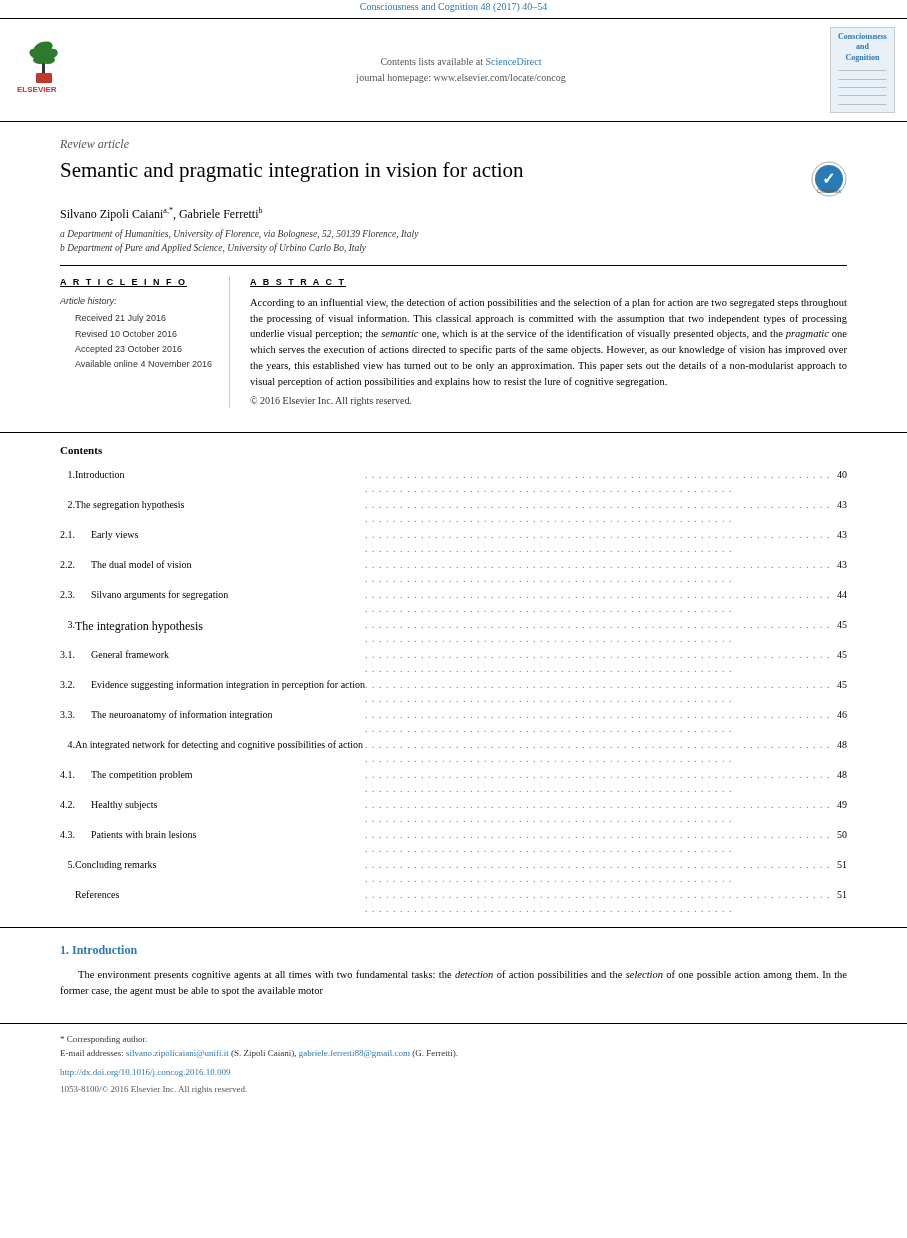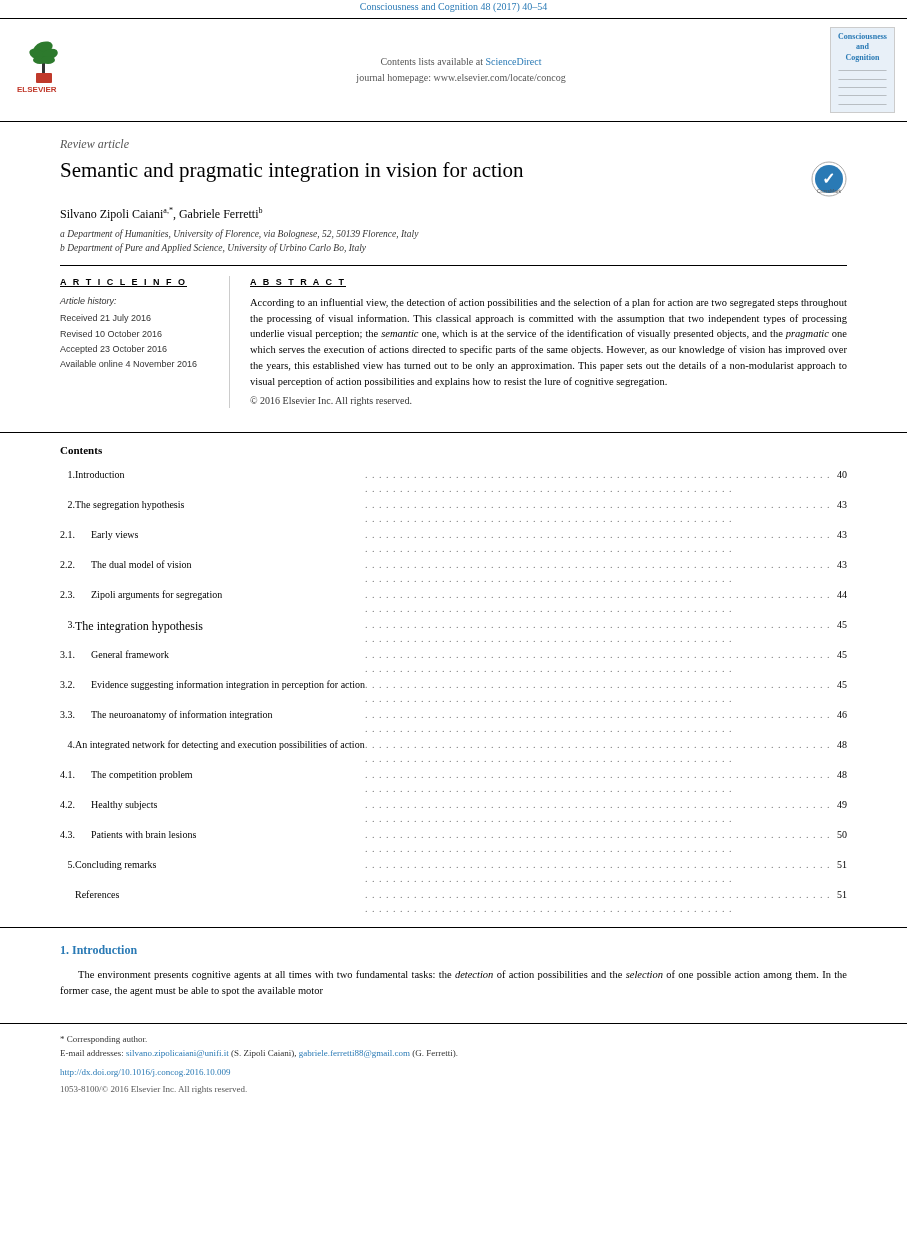--- a/index.html
+++ b/index.html
@@ -157,20 +157,21 @@
       font-style: italic;
       color: #333;
       margin-bottom: 4px;
       font-family: Arial, sans-serif;
     }
     .article-info-dates {
       font-size: 9px;
       color: #333;
       line-height: 1.7;
       font-family: Arial, sans-serif;
+      margin-left: 15px;
     }
     .abstract-text {
       font-size: 10.5px;
       text-align: justify;
       line-height: 1.5;
     }
     .abstract-text em {
       font-style: italic;
     }
     .copyright-line {
@@ -366,21 +367,21 @@
             <td style="text-align: right; white-space: nowrap; font-size: 10px; padding-left: 4px;">43</td>
           </tr>
           <tr>
             <td class="toc-num">2.2.</td>
             <td style="padding-left: 16px; white-space: nowrap; font-size: 10px;">The dual model of vision</td>
             <td style="width: 100%; font-size: 10px; color: rgb(85, 85, 85); overflow: hidden; max-width: 1px;"><span style="letter-spacing:1px; font-size:10px; color:#777;"> .  .  .  .  .  .  .  .  .  .  .  .  .  .  .  .  .  .  .  .  .  .  .  .  .  .  .  .  .  .  .  .  .  .  .  .  .  .  .  .  .  .  .  .  .  .  .  .  .  .  .  .  .  .  .  .  .  .  .  .  .  .  .  .  .  .  .  .  .  .  .  .  .  .  .  .  .  .  .  .  .  .  .  .  .  .  .  .  .  .  .  .  .  .  .  .  .  .  .  .  .  .  .  .  .  .  .  .  .  .  .  .  .  .  .  .  .  .  .  . </span></td>
             <td style="text-align: right; white-space: nowrap; font-size: 10px; padding-left: 4px;">43</td>
           </tr>
           <tr>
             <td class="toc-num">2.3.</td>
-            <td style="padding-left: 16px; white-space: nowrap; font-size: 10px;">Zipoli arguments for segregation</td>
+            <td style="padding-left: 16px; white-space: nowrap; font-size: 10px;">Silvano arguments for segregation</td>
             <td style="width: 100%; font-size: 10px; color: rgb(85, 85, 85); overflow: hidden; max-width: 1px;"><span style="letter-spacing:1px; font-size:10px; color:#777;"> .  .  .  .  .  .  .  .  .  .  .  .  .  .  .  .  .  .  .  .  .  .  .  .  .  .  .  .  .  .  .  .  .  .  .  .  .  .  .  .  .  .  .  .  .  .  .  .  .  .  .  .  .  .  .  .  .  .  .  .  .  .  .  .  .  .  .  .  .  .  .  .  .  .  .  .  .  .  .  .  .  .  .  .  .  .  .  .  .  .  .  .  .  .  .  .  .  .  .  .  .  .  .  .  .  .  .  .  .  .  .  .  .  .  .  .  .  .  .  . </span></td>
             <td style="text-align: right; white-space: nowrap; font-size: 10px; padding-left: 4px;">44</td>
           </tr>
           <tr>
             <td class="toc-num">3.</td>
             <td style="padding-left: 0px; white-space: nowrap; font-size: 12px;">The integration hypothesis</td>
             <td style="width: 100%; font-size: 10px; color: rgb(85, 85, 85); overflow: hidden; max-width: 1px;"><span style="letter-spacing:1px; font-size:10px; color:#777;"> .  .  .  .  .  .  .  .  .  .  .  .  .  .  .  .  .  .  .  .  .  .  .  .  .  .  .  .  .  .  .  .  .  .  .  .  .  .  .  .  .  .  .  .  .  .  .  .  .  .  .  .  .  .  .  .  .  .  .  .  .  .  .  .  .  .  .  .  .  .  .  .  .  .  .  .  .  .  .  .  .  .  .  .  .  .  .  .  .  .  .  .  .  .  .  .  .  .  .  .  .  .  .  .  .  .  .  .  .  .  .  .  .  .  .  .  .  .  .  . </span></td>
             <td style="text-align: right; white-space: nowrap; font-size: 10px; padding-left: 4px;">45</td>
           </tr>
           <tr>
@@ -396,21 +397,21 @@
             <td style="text-align: right; white-space: nowrap; font-size: 10px; padding-left: 4px;">45</td>
           </tr>
           <tr>
             <td class="toc-num">3.3.</td>
             <td style="padding-left: 16px; white-space: nowrap; font-size: 10px;">The neuroanatomy of information integration</td>
             <td style="width: 100%; font-size: 10px; color: rgb(85, 85, 85); overflow: hidden; max-width: 1px;"><span style="letter-spacing:1px; font-size:10px; color:#777;"> .  .  .  .  .  .  .  .  .  .  .  .  .  .  .  .  .  .  .  .  .  .  .  .  .  .  .  .  .  .  .  .  .  .  .  .  .  .  .  .  .  .  .  .  .  .  .  .  .  .  .  .  .  .  .  .  .  .  .  .  .  .  .  .  .  .  .  .  .  .  .  .  .  .  .  .  .  .  .  .  .  .  .  .  .  .  .  .  .  .  .  .  .  .  .  .  .  .  .  .  .  .  .  .  .  .  .  .  .  .  .  .  .  .  .  .  .  .  .  . </span></td>
             <td style="text-align: right; white-space: nowrap; font-size: 10px; padding-left: 4px;">46</td>
           </tr>
           <tr>
             <td class="toc-num">4.</td>
-            <td style="padding-left: 0px; white-space: nowrap; font-size: 10px;">An integrated network for detecting and execution possibilities of action</td>
+            <td style="padding-left: 0px; white-space: nowrap; font-size: 10px;">An integrated network for detecting and cognitive possibilities of action</td>
             <td style="width: 100%; font-size: 10px; color: rgb(85, 85, 85); overflow: hidden; max-width: 1px;"><span style="letter-spacing:1px; font-size:10px; color:#777;"> .  .  .  .  .  .  .  .  .  .  .  .  .  .  .  .  .  .  .  .  .  .  .  .  .  .  .  .  .  .  .  .  .  .  .  .  .  .  .  .  .  .  .  .  .  .  .  .  .  .  .  .  .  .  .  .  .  .  .  .  .  .  .  .  .  .  .  .  .  .  .  .  .  .  .  .  .  .  .  .  .  .  .  .  .  .  .  .  .  .  .  .  .  .  .  .  .  .  .  .  .  .  .  .  .  .  .  .  .  .  .  .  .  .  .  .  .  .  .  . </span></td>
             <td style="text-align: right; white-space: nowrap; font-size: 10px; padding-left: 4px;">48</td>
           </tr>
           <tr>
             <td class="toc-num">4.1.</td>
             <td style="padding-left: 16px; white-space: nowrap; font-size: 10px;">The competition problem</td>
             <td style="width: 100%; font-size: 10px; color: rgb(85, 85, 85); overflow: hidden; max-width: 1px;"><span style="letter-spacing:1px; font-size:10px; color:#777;"> .  .  .  .  .  .  .  .  .  .  .  .  .  .  .  .  .  .  .  .  .  .  .  .  .  .  .  .  .  .  .  .  .  .  .  .  .  .  .  .  .  .  .  .  .  .  .  .  .  .  .  .  .  .  .  .  .  .  .  .  .  .  .  .  .  .  .  .  .  .  .  .  .  .  .  .  .  .  .  .  .  .  .  .  .  .  .  .  .  .  .  .  .  .  .  .  .  .  .  .  .  .  .  .  .  .  .  .  .  .  .  .  .  .  .  .  .  .  .  . </span></td>
             <td style="text-align: right; white-space: nowrap; font-size: 10px; padding-left: 4px;">48</td>
           </tr>
           <tr>

